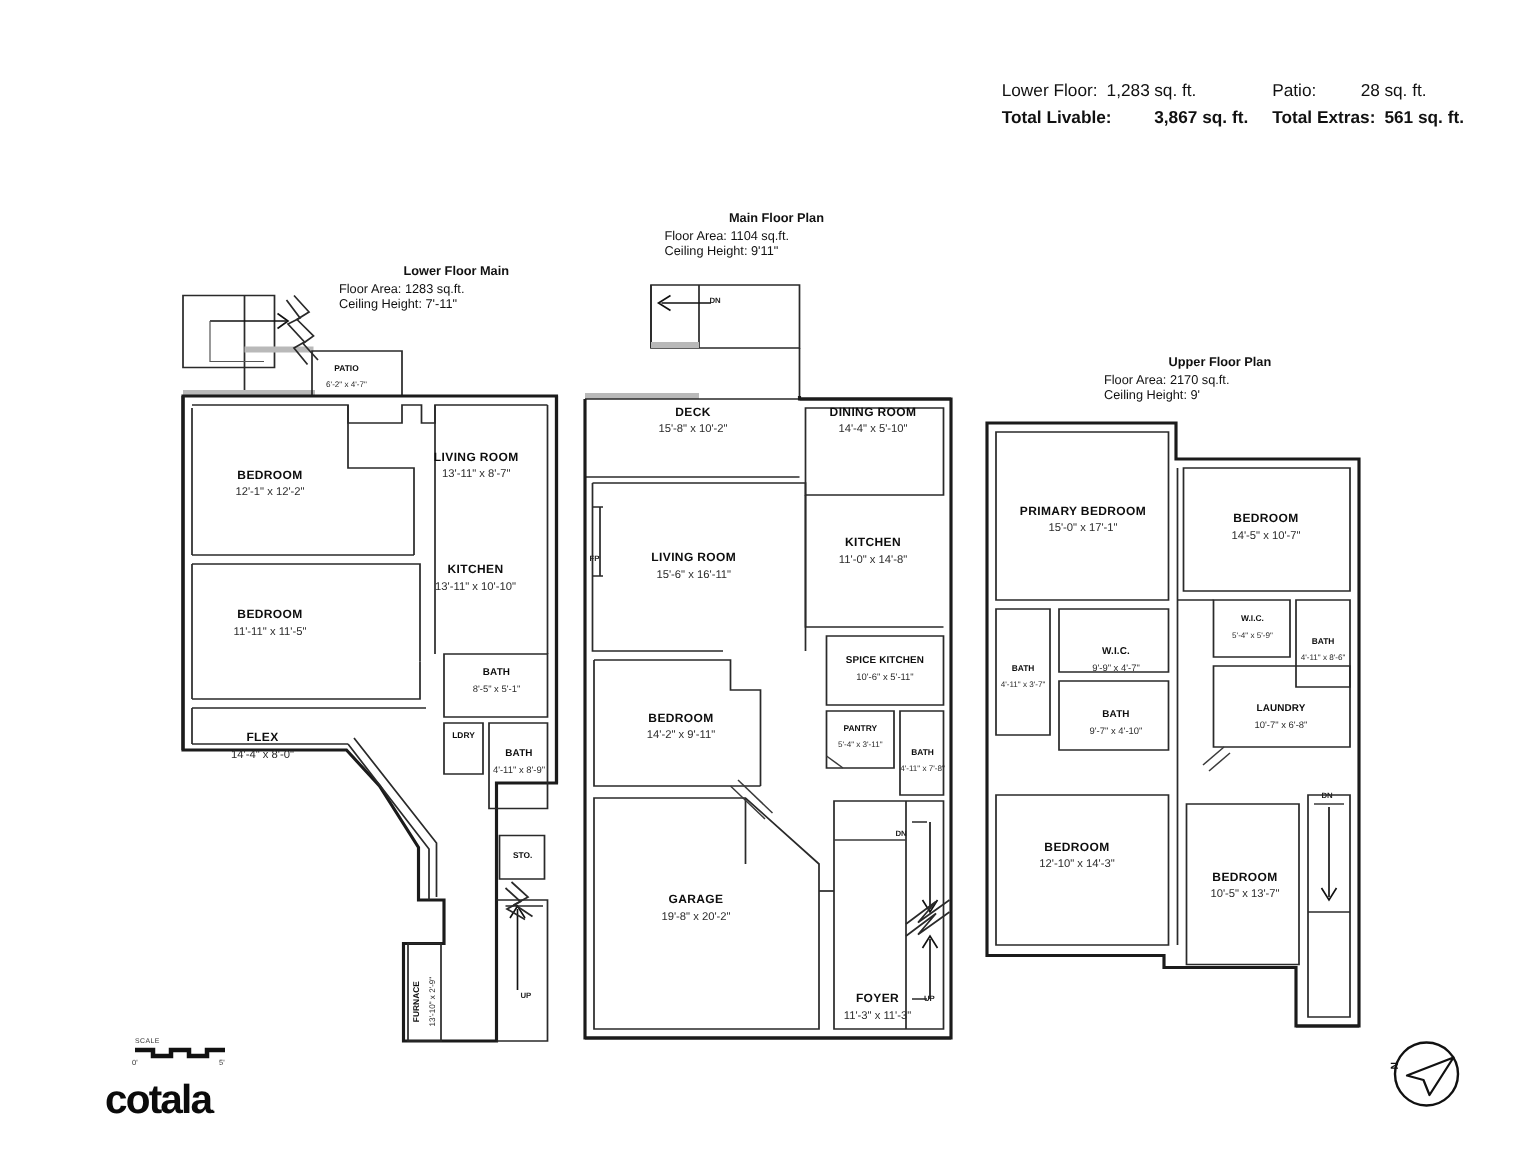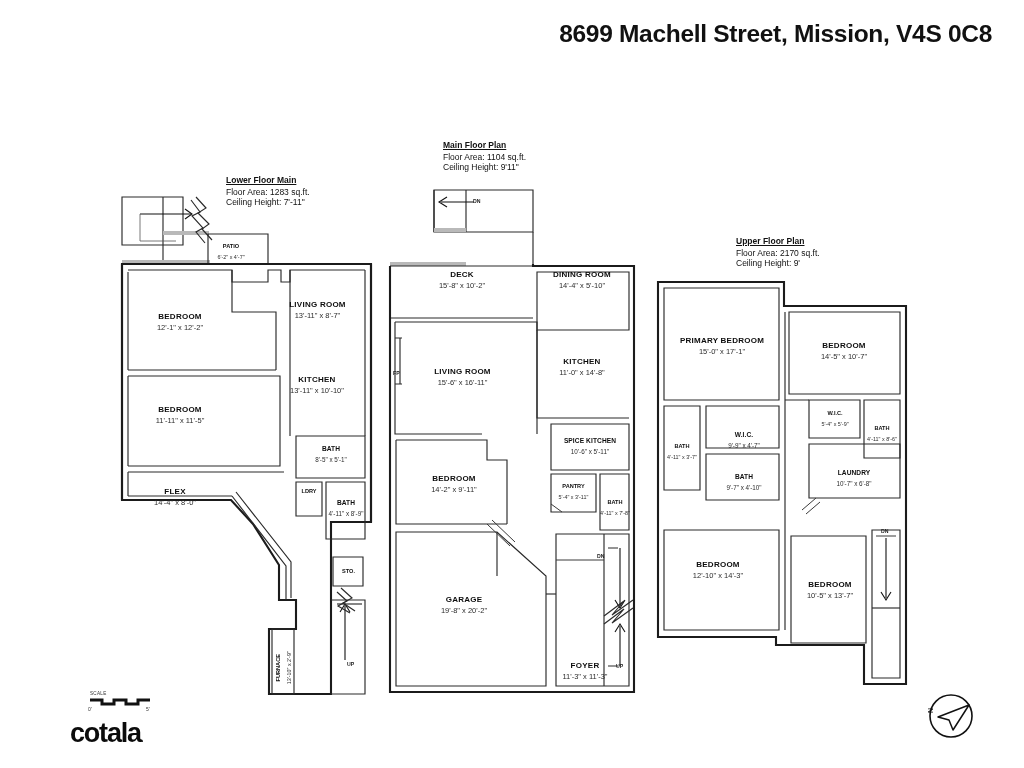--- a/index.html
+++ b/index.html
@@ -20,21 +20,21 @@
   #stats{position:absolute;right:32px;top:55px;font-size:11.5px;}
   #stats table{border-collapse:collapse;}
   #stats td{padding:0 0 1.5px 0;font-size:11.5px;line-height:13.5px;white-space:nowrap;}
   .lbl{text-align:left;padding-right:6px!important;}
   .val{text-align:right;padding-right:3px!important;}
   .unit{text-align:left;padding-right:16px!important;}
   .totrow td{font-weight:bold;padding-top:3px!important;}
 
   
   .plan-label{position:absolute;font-size:8.5px;line-height:10.5px;color:#111;}
-  .plan-label .ttl{font-weight:bold;text-decoration:underline;font-size:8.5px;display:block;margin-bottom:1px;}
+  .plan-label .ttl{font-weight:bold;font-size:8.5px;display:block;margin-bottom:1px;margin-left:43px;}
 
   
   #plans{position:absolute;left:0;top:0;width:1024px;height:768px;}
   #plans svg{display:block;}
   .wall{fill:none;stroke:#1b1b1b;stroke-width:2.1;}
   .wall-thin{fill:none;stroke:#2a2a2a;stroke-width:1.15;}
   .wall-in{fill:none;stroke:#3a3a3a;stroke-width:1;}
   .hatch{fill:#b9b9b9;stroke:none;}
   .stairline{fill:none;stroke:#555;stroke-width:0.8;}
   .arrow{fill:none;stroke:#111;stroke-width:1.1;}
@@ -69,24 +69,37 @@
   #compass{position:absolute;left:922px;top:688px;width:56px;height:56px;}
   #compass .nl{position:absolute;left:6px;top:19px;font-size:7px;font-weight:bold;
     transform:rotate(-90deg);color:#111;}
 </style>
 </head>
 <body>
 
 <div class="page">
 
   <div id="header">
-    <div id="title">8699 Machell Street, Mission, V4S 0C8</div>
     <div id="stats">
       <table>
         <tbody>
+            <tr>
+          <td class="lbl">Lower Floor:</td>
+          <td class="val">1,283</td>
+          <td class="unit">sq. ft.</td>
+          <td class="lbl">Patio:</td>
+          <td class="val">28</td>
+          <td class="unit">sq. ft.</td>
+        </tr>
+        <tr class="totrow">
+          <td class="lbl" colspan="2">Total Livable:</td>
+          <td class="unit">3,867 sq. ft.</td>
+          <td class="lbl" colspan="2">Total Extras:</td>
+          <td class="unit">561 sq. ft.</td>
+        </tr>
       </tbody>
         </table>
     </div>
   </div>
 
   <div class="plan-label" style="left:226px;top:175px;">
     <span class="ttl">Lower Floor Main</span>
     <span>Floor Area: 1283 sq.ft.</span><br>
     <span>Ceiling Height: 7'-11"</span>
   </div>

